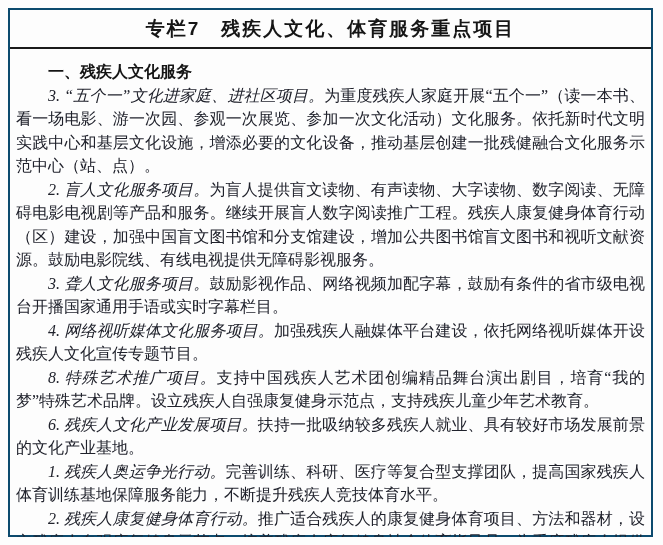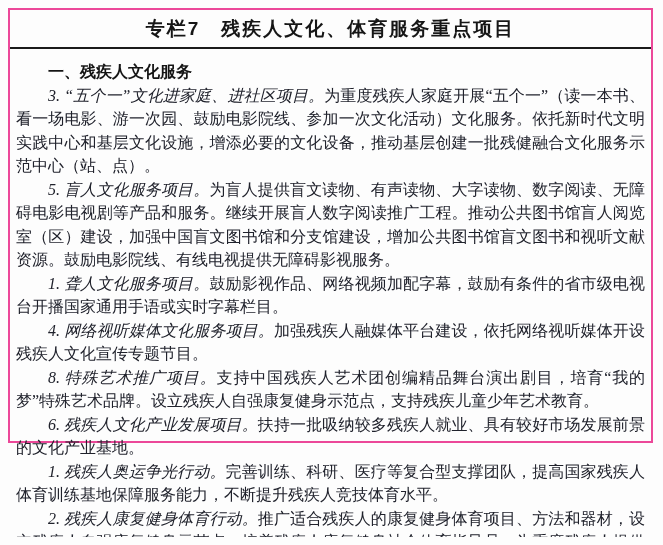--- a/index.html
+++ b/index.html
@@ -13,23 +13,23 @@
     height: 545px;
     background: #fdfdfd;
     font-family: "Liberation Serif", "DejaVu Serif", serif;
     overflow: hidden;
   }
   .panel {
     position: absolute;
     left: 8px;
     top: 8px;
     width: 645px;
-    height: 435px;
+    height: 529px;
     box-sizing: border-box;
-    border: 2px solid #ec4899;
+    border: 2px solid #0c4a6e;
     background: #fdfdfd;
   }
   .panel-title {
     height: 39px;
     box-sizing: border-box;
     border-bottom: 2px solid #1b1b1b;
     display: flex;
     align-items: center;
     justify-content: center;
     font-family: "Liberation Sans", "DejaVu Sans", sans-serif;
@@ -70,25 +70,25 @@
 
 <div class="page">
   <div class="panel">
 
     <div class="panel-title">专栏7　残疾人文化、体育服务重点项目</div>
 
     <div class="panel-body">
 
       <p class="section-heading">一、残疾人文化服务</p>
 
-      <p class="item"><span class="item-lead">3. “五个一”文化进家庭、进社区项目。</span><span class="item-desc">为重度残疾人家庭开展“五个一”（读一本书、看一场电影、游一次园、鼓励电影院线、参加一次文化活动）文化服务。依托新时代文明实践中心和基层文化设施，增添必要的文化设备，推动基层创建一批残健融合文化服务示范中心（站、点）。</span></p>
+      <p class="item"><span class="item-lead">3. “五个一”文化进家庭、进社区项目。</span><span class="item-desc">为重度残疾人家庭开展“五个一”（读一本书、看一场电影、游一次园、参观一次展览、参加一次文化活动）文化服务。依托新时代文明实践中心和基层文化设施，增添必要的文化设备，推动基层创建一批残健融合文化服务示范中心（站、点）。</span></p>
 
-      <p class="item"><span class="item-lead">5. 盲人文化服务项目。</span><span class="item-desc">为盲人提供盲文读物、有声读物、大字读物、数字阅读、无障碍电影电视剧等产品和服务。继续开展盲人数字阅读推广工程。推动公共图书馆盲人阅览室（区）建设，加强中国盲文图书馆和分支馆建设，增加公共图书馆盲文图书和视听文献资源。鼓励电影院线、有线电视提供无障碍影视服务。</span></p>
+      <p class="item"><span class="item-lead">2. 盲人文化服务项目。</span><span class="item-desc">为盲人提供盲文读物、有声读物、大字读物、数字阅读、无障碍电影电视剧等产品和服务。继续开展盲人数字阅读推广工程。残疾人康复健身体育行动（区）建设，加强中国盲文图书馆和分支馆建设，增加公共图书馆盲文图书和视听文献资源。鼓励电影院线、有线电视提供无障碍影视服务。</span></p>
 
-      <p class="item"><span class="item-lead">1. 聋人文化服务项目。</span><span class="item-desc">鼓励影视作品、网络视频加配字幕，鼓励有条件的省市级电视台开播国家通用手语或实时字幕栏目。</span></p>
+      <p class="item"><span class="item-lead">3. 聋人文化服务项目。</span><span class="item-desc">鼓励影视作品、网络视频加配字幕，鼓励有条件的省市级电视台开播国家通用手语或实时字幕栏目。</span></p>
 
       <p class="item"><span class="item-lead">4. 网络视听媒体文化服务项目。</span><span class="item-desc">加强残疾人融媒体平台建设，依托网络视听媒体开设残疾人文化宣传专题节目。</span></p>
 
       <p class="item"><span class="item-lead">8. 特殊艺术推广项目。</span><span class="item-desc">支持中国残疾人艺术团创编精品舞台演出剧目，培育“我的梦”特殊艺术品牌。设立残疾人自强康复健身示范点，支持残疾儿童少年艺术教育。</span></p>
 
       <p class="item"><span class="item-lead">6. 残疾人文化产业发展项目。</span><span class="item-desc">扶持一批吸纳较多残疾人就业、具有较好市场发展前景的文化产业基地。</span></p>
 
 
       <p class="item"><span class="item-lead">1. 残疾人奥运争光行动。</span><span class="item-desc">完善训练、科研、医疗等复合型支撑团队，提高国家残疾人体育训练基地保障服务能力，不断提升残疾人竞技体育水平。</span></p>
 

